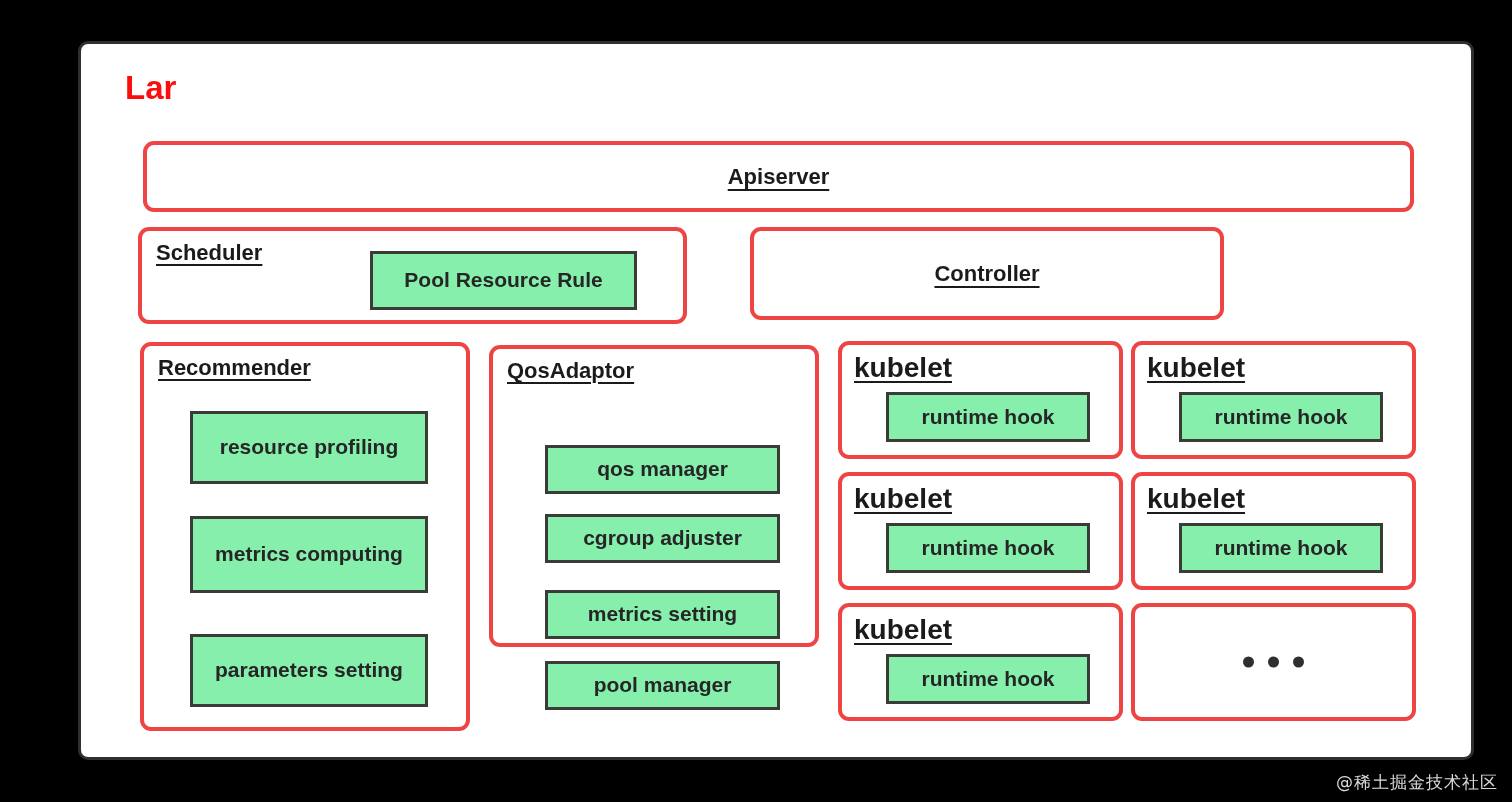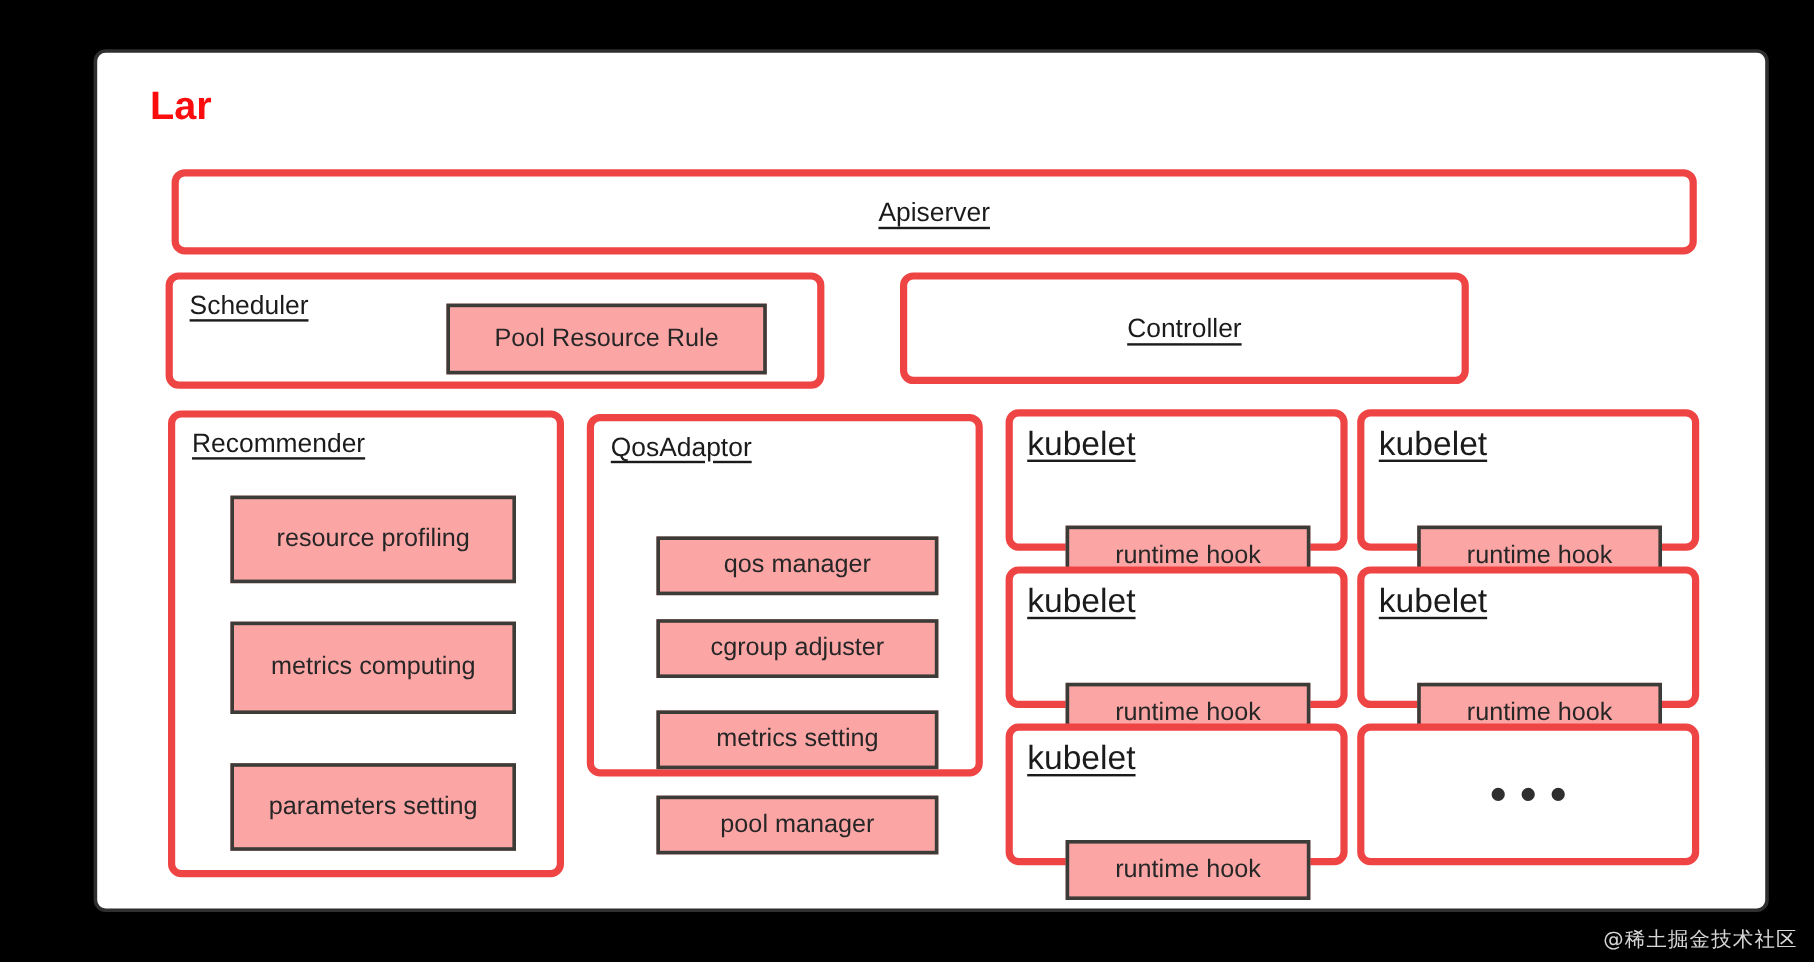--- a/index.html
+++ b/index.html
@@ -47,23 +47,24 @@
     color: #fb0d0d;
     letter-spacing: 0px;
     line-height: 1;
     text-align: center;
   }
 
   
   .box {
     position: absolute;
     background: #ffffff;
-    border: 6px solid #ef4444;
+    border: 4px solid #ef4444;
     border-radius: 11px;
     box-sizing: border-box;
+    font-weight: bold;
   }
 
   
   .box-label {
     position: absolute;
     left: 14px;
     top: 9px;
     font-size: 22px;
     color: #1b1b1b;
     text-decoration: underline;
@@ -85,21 +86,21 @@
     text-align: center;
     font-size: 22px;
     color: #1b1b1b;
     text-decoration: underline;
     text-underline-offset: 5px;
   }
 
   
   .yellow {
     position: absolute;
-    background: #fca5a5;
+    background: #86efac;
     border: 3px solid #3b3b38;
     border-radius: 0;
     box-sizing: border-box;
     display: flex;
     align-items: center;
     justify-content: center;
     text-align: center;
     font-size: 21px;
     color: #262626;
     line-height: 1.24;
@@ -127,21 +128,20 @@
   #qos-item-2 { left: 52px; top: 241px; width: 235px; height: 49px; }
   #qos-item-3 { left: 52px; top: 312px; width: 235px; height: 49px; }
 
   
   .kubelet-box { width: 285px; height: 118px; }
   .kubelet-hook {
     left: 44px;
     top: 47px;
     width: 204px;
     height: 50px;
-    margin-top: 44px;
   }
   #kubelet-0 { left: 757px;  top: 297px; }
   #kubelet-1 { left: 1050px; top: 297px; }
   #kubelet-2 { left: 757px;  top: 428px; }
   #kubelet-3 { left: 1050px; top: 428px; }
   #kubelet-4 { left: 757px;  top: 559px; }
   #ellipsis-box { left: 1050px; top: 559px; width: 285px; height: 118px; }
 
   #ellipsis-dots {
     position: absolute;

